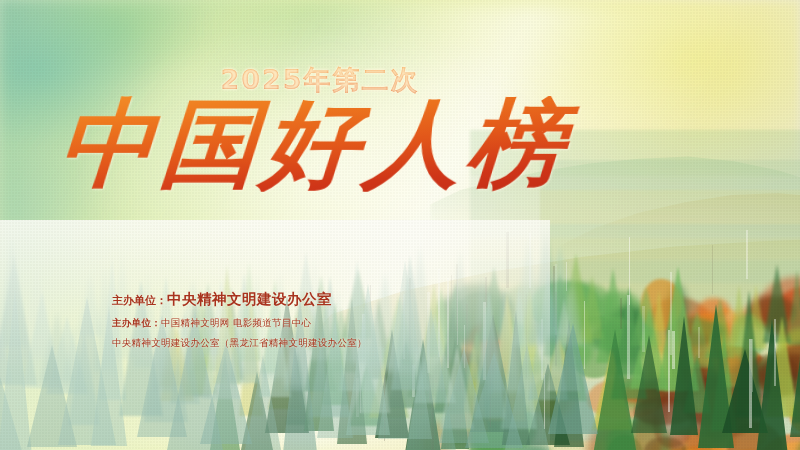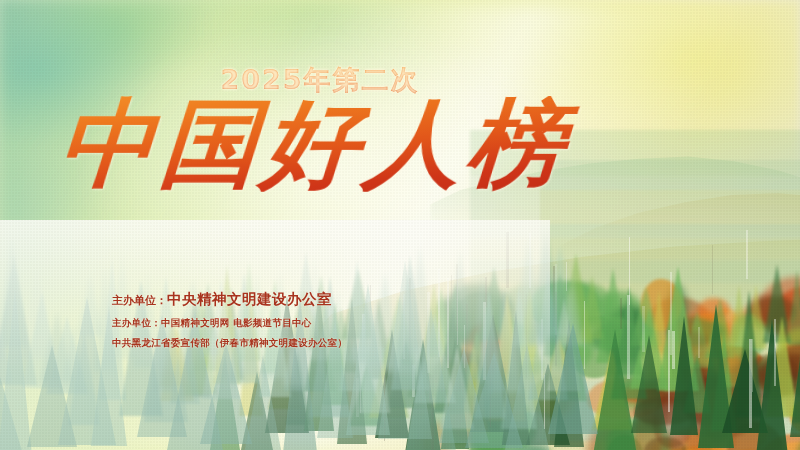--- a/index.html
+++ b/index.html
@@ -213,21 +213,21 @@
   .org-line.primary .val {
     font-size: 14.5px;
     font-weight: bold;
     letter-spacing: 0.5px;
   }
   .org-line.secondary {
     font-size: 9.5px;
     margin-bottom: 7px;
     letter-spacing: 0.3px;
   }
-  .org-line.secondary .val { font-weight: bold; }
+  .org-line.secondary .val { font-weight: normal; }
 </style>
 </head>
 <body>
 
 <div id="poster">
 
   <div class="bg-layer sky-base"></div>
   <div class="bg-layer sky-diag1"></div>
   <div class="bg-layer sky-yellow"></div>
   <div class="bg-layer sky-teal"></div>
@@ -595,19 +595,19 @@
 
       <div class="org-line primary">
         <span class="lbl">主办单位：</span><span class="val">中央精神文明建设办公室</span>
       </div>
 
       <div class="org-line secondary">
         <span class="lbl">主办单位：</span><span class="val">中国精神文明网  电影频道节目中心</span>
       </div>
 
       <div class="org-line secondary">
-        <span class="lbl"></span><span class="val">中共黑龙江省委宣传部（伊春市精神文明建设办公室）</span>
+        <span class="lbl"></span><span class="val">中央精神文明建设办公室（黑龙江省精神文明建设办公室）</span>
       </div>
 
 
     </div>
   </div>
 </div>
 
 </body></html>

